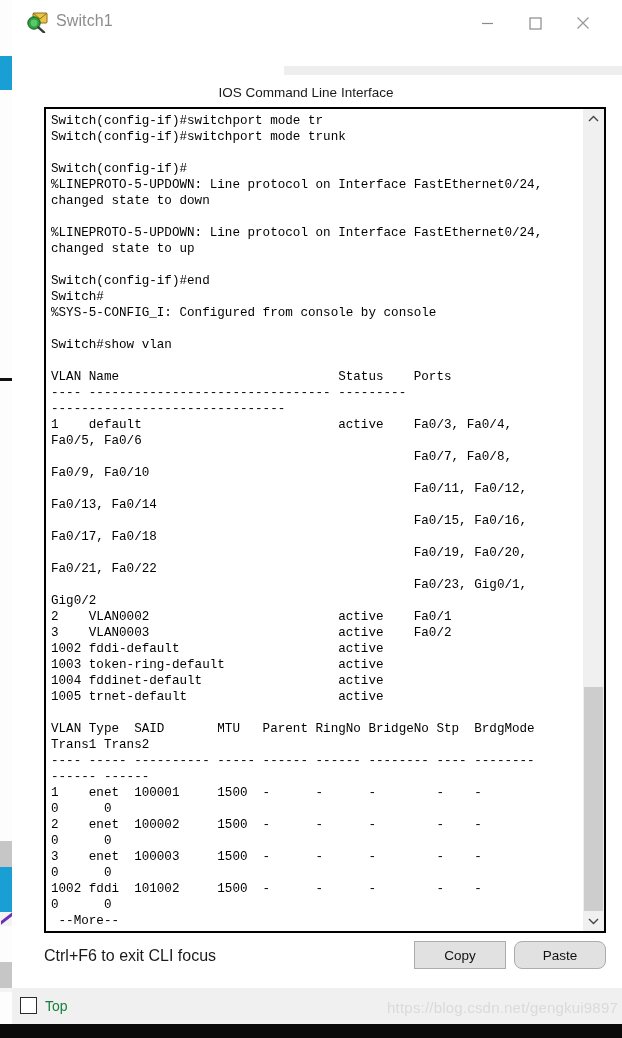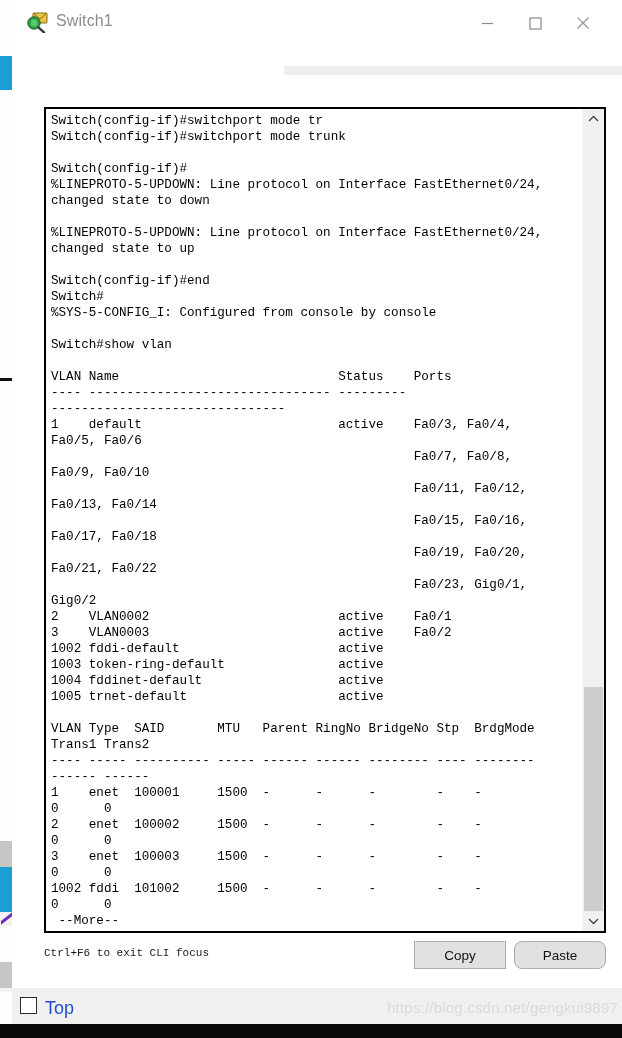--- a/index.html
+++ b/index.html
@@ -219,23 +219,22 @@
     top: 578px;
     width: 19px;
     height: 224px;
     background: #cdcdcd;
   }
 
   
   #hint {
     position: absolute;
     left: 18px; top: 872px;
-    font-size: 11px;
+    font-size: 16px;
     color: #1a1a1a;
-    font-family: Liberation Mono, monospace;
   }
   .ctl-btn {
     position: absolute;
     top: 866px;
     height: 28px;
     background: #e1e1e1;
     border: 1px solid #adadad;
     font-size: 13.5px;
     color: #111111;
     display: flex;
@@ -257,22 +256,22 @@
     position: absolute;
     left: 8px; top: 9px;
     width: 17px; height: 17px;
     background: #ffffff;
     border: 1px solid #2b2b2b;
     box-sizing: border-box;
   }
   #top-label {
     position: absolute;
     left: 33px; top: 10px;
-    font-size: 18px;
-    color: #1d4ed8;
+    font-size: 14px;
+    color: #15803d;
   }
   #watermark {
     position: absolute;
     right: 4px; top: 11px;
     font-size: 15px;
     color: #dadada;
     white-space: nowrap;
     letter-spacing: .2px;
   }
 </style>
@@ -337,20 +336,21 @@
       <div id="tabbar-white"></div>
       <div class="tab" id="tab-physical">Physical</div>
       <div class="tab" id="tab-config">Config</div>
       <div class="tab" id="tab-cli">CLI</div>
       <div class="tab" id="tab-attributes">Attributes</div>
       <div id="tab-underline"></div>
     </div>
 
     <div id="content">
 
+      <div id="panel-title">IOS Command Line Interface</div>
 
       <div id="terminal-wrap">
         <div id="terminal-text">Switch(config-if)#switchport mode tr
 Switch(config-if)#switchport mode trunk
 
 Switch(config-if)#
 %LINEPROTO-5-UPDOWN: Line protocol on Interface FastEthernet0/24,
 changed state to down
 
 %LINEPROTO-5-UPDOWN: Line protocol on Interface FastEthernet0/24,

